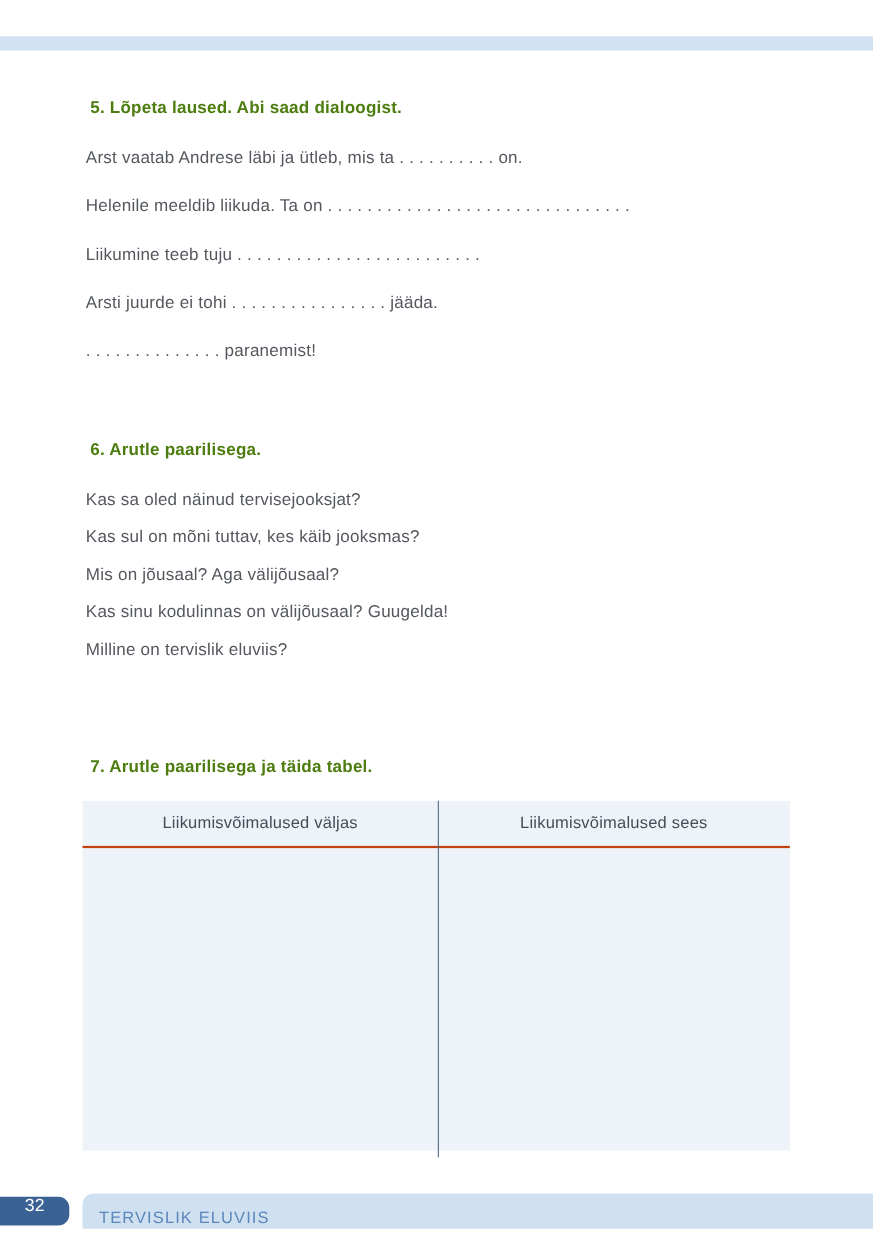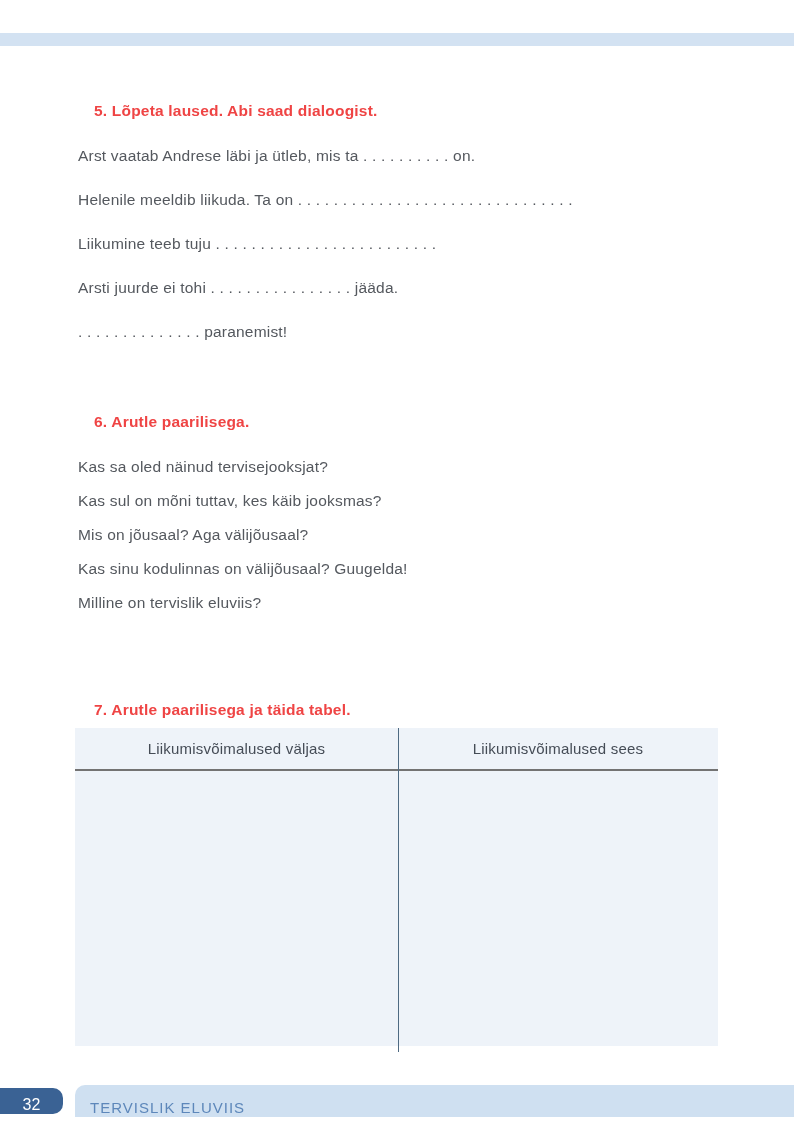--- a/index.html
+++ b/index.html
@@ -9,43 +9,43 @@
     position: relative;
     overflow: hidden;
     font-family: "Liberation Sans", sans-serif;
     color: #54585e;
   }
   .top-bar {
     position: absolute; top: 33px; left: 0; right: 0; height: 13px;
     background: #d3e2f2;
   }
   .ex-heading {
-    font-size: 15.5px; font-weight: bold; color: #ef4444;
-    letter-spacing: 0.2px; line-height: 20px; margin: 16px;
+    font-size: 15.5px; font-weight: bold; color: #4d7c0f;
+    letter-spacing: 0.2px; line-height: 20px; margin: 4px;
   }
   .section5 { position: absolute; left: 78px; top: 85px; width: 640px; }
   .section5 .ex-heading { margin-bottom: 25px; }
   .sentence-line {
     font-size: 15.5px; line-height: 19px; margin-bottom: 25px;
     letter-spacing: 0.2px; white-space: nowrap;
   }
   .section6 { position: absolute; left: 78px; top: 396px; width: 640px; }
   .section6 .ex-heading { margin-bottom: 25px; }
   .question-line {
     font-size: 15.5px; line-height: 19px; margin-bottom: 15px;
     letter-spacing: 0.2px;
   }
   .section7-heading { position: absolute; left: 78px; top: 684px; width: 640px; }
   .fill-table {
     position: absolute; left: 75px; top: 728px; width: 643px; height: 318px;
     background: #eef3f9;
   }
   .fill-table .header-row {
     display: flex; height: 41px; align-items: center;
-    border-bottom: 2px solid #737373;
+    border-bottom: 2px solid #c2410c;
   }
   .fill-table .header-cell {
     text-align: center; font-size: 15px; color: #454c56;
     letter-spacing: 0.2px;
   }
   .fill-table .header-cell.col1 { width: 323px; }
   .fill-table .header-cell.col2 { width: 320px; }
   .fill-table .v-divider {
     position: absolute; left: 323px; top: 0; width: 1px; height: 324px;
     background: #4e6a82;
@@ -55,21 +55,21 @@
     background: #cfe0f1; border-radius: 10px 0 0 0;
     display: flex; align-items: center; padding-left: 15px;
     box-sizing: border-box;
   }
   .footer-title {
     color: #5d87ba; font-size: 15px; letter-spacing: 1px; margin-top: 12px;
   }
   .page-number-box {
     position: absolute; left: 0; top: 1088px; width: 63px; height: 26px;
     background: #3a6294; border-radius: 0 10px 10px 0;
-    display: flex; align-items: flex-end; justify-content: center;
+    display: flex; align-items: flex-start; justify-content: center;
   }
   .page-number { color: #ffffff; font-size: 16px; }
 </style>
 </head>
 <body>
 
 <div class="top-bar"></div>
 
 <div class="section5">
   <p class="ex-heading">5. Lõpeta laused. Abi saad dialoogist.</p>

